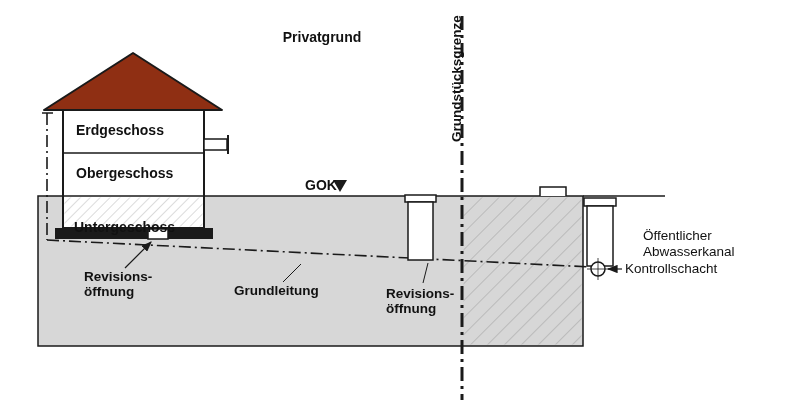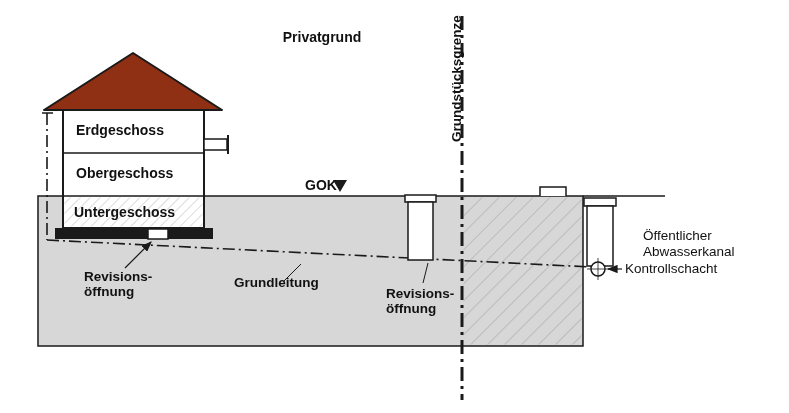--- a/index.html
+++ b/index.html
@@ -89,26 +89,26 @@
     <line x1="283" y1="282" x2="301" y2="264" stroke="#1a1a1a" stroke-width="1"></line>
     <line x1="423" y1="283" x2="428" y2="263" stroke="#1a1a1a" stroke-width="1"></line>
     <line x1="622" y1="269" x2="608" y2="269" stroke="#1a1a1a" stroke-width="1.2" marker-end="url(#arrow)"></line>
   </svg>
 
   <div class="lbl sb f14 ctr" style="left:252px;top:30px;width:140px;">Privatgrund</div>
   <div class="lbl b f13 rot" style="left:449px;top:142px;">Grundstücksgrenze</div>
 
   <div class="lbl b f14" style="left:76px;top:123px;">Erdgeschoss</div>
   <div class="lbl b f14" style="left:76px;top:166px;">Obergeschoss</div>
-  <div class="lbl b f14" style="left:74px;top:205px;text-align:right;">Untergeschoss</div>
+  <div class="lbl b f14" style="left:74px;top:220px;text-align:right;">Untergeschoss</div>
 
   <div class="lbl b f14" style="left:305px;top:178px;text-align:right;">GOK</div>
 
   <div class="lbl b f13 ml" style="left:84px;top:269px;">Revisions-
 öffnung</div>
-  <div class="lbl b f13" style="left:234px;top:275px;">Grundleitung</div>
+  <div class="lbl b f13" style="left:234px;top:283px;">Grundleitung</div>
   <div class="lbl b f13 ml" style="left:386px;top:286px;">Revisions-
 öffnung</div>
   <div class="lbl f13 ml" style="left:643px;top:228px;line-height:16px;">Öffentlicher
 Abwasserkanal</div>
   <div class="lbl f13" style="left:625px;top:261px;line-height:16px;">Kontrollschacht</div>
 
 </div>
 
 </body></html>

